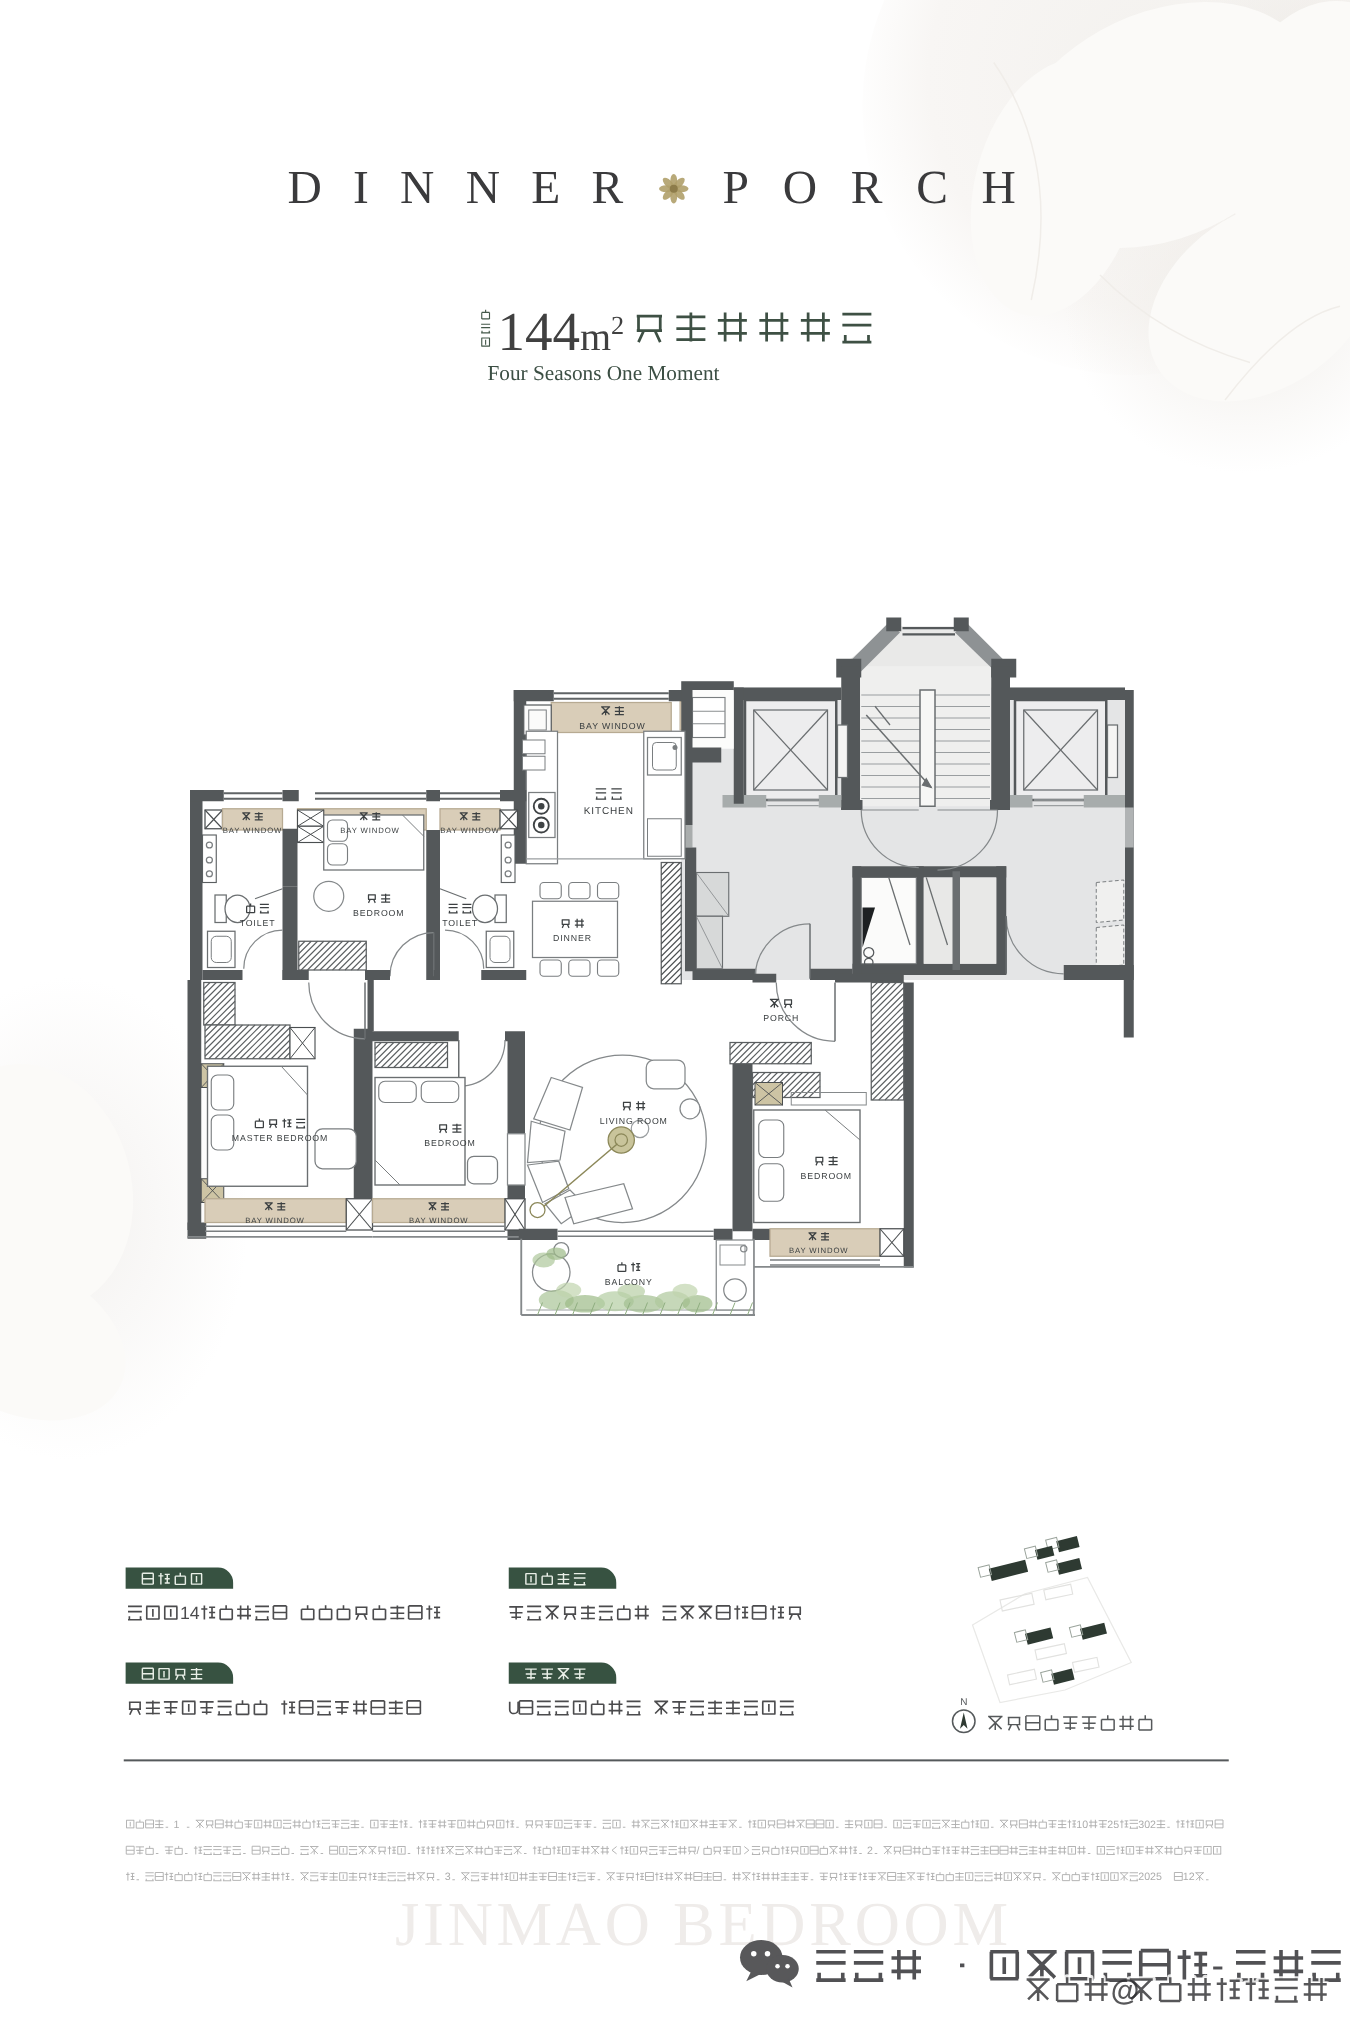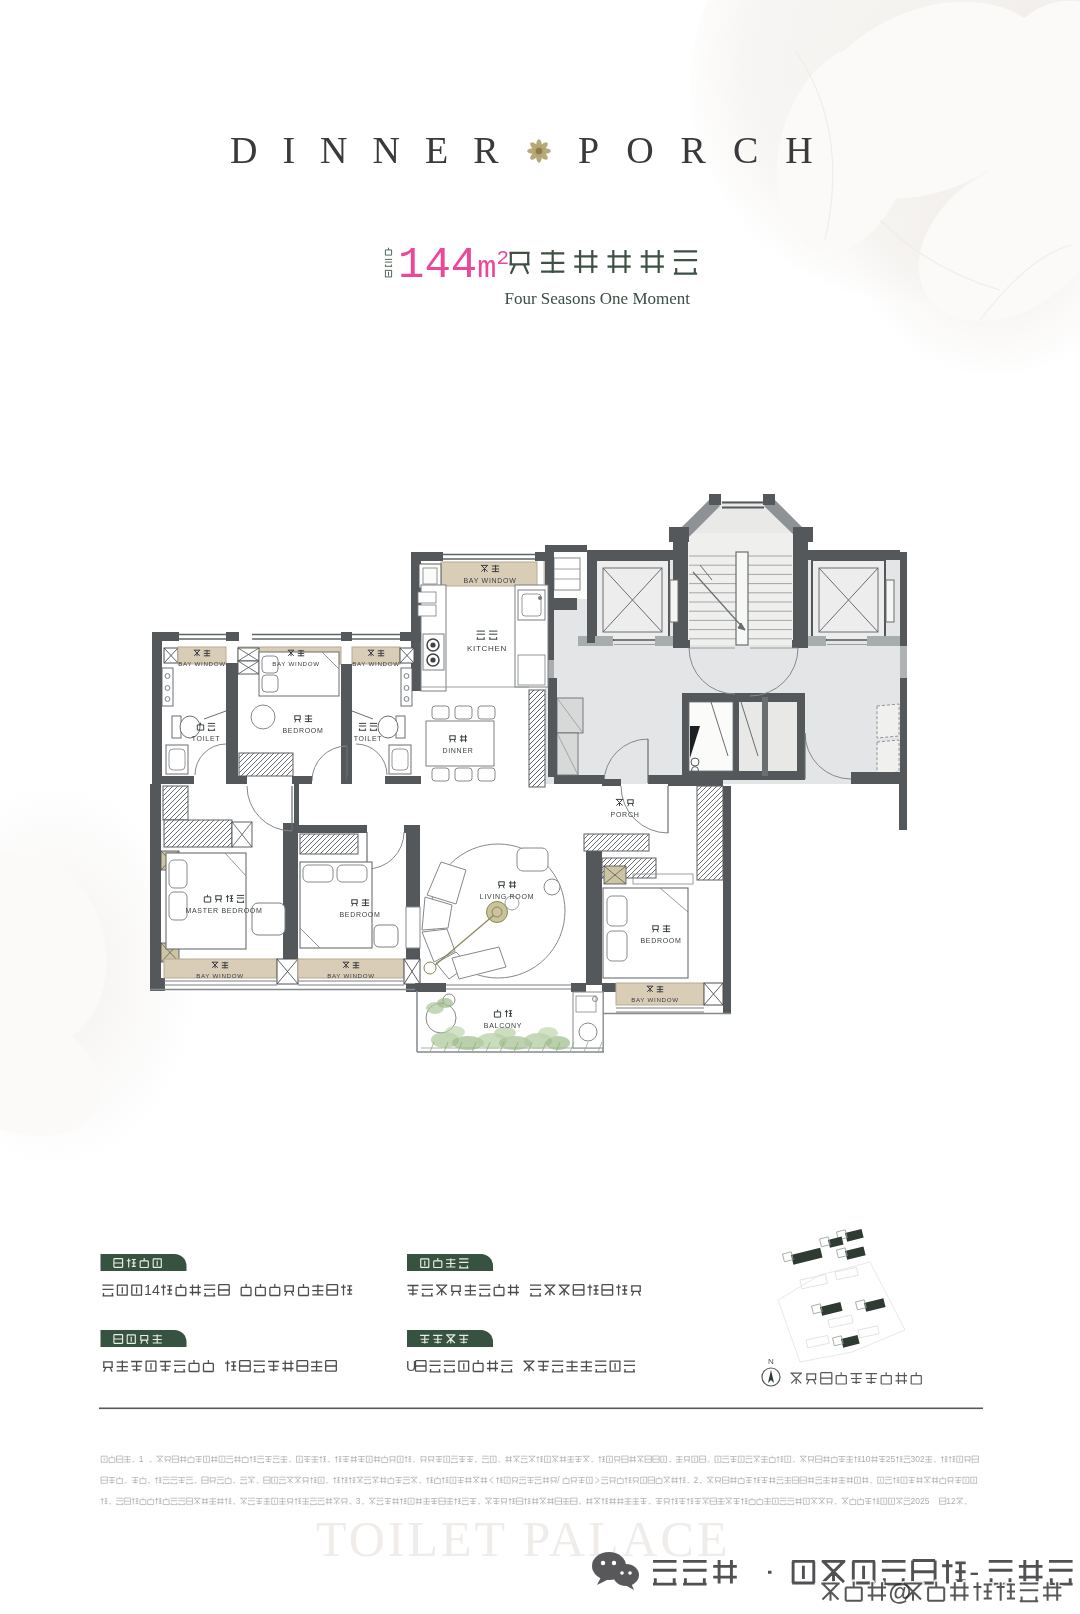--- a/index.html
+++ b/index.html
@@ -25,24 +25,24 @@
 <g fill="none" stroke="#f0ede9" stroke-width="1.2">
 <path d="M795 50 Q 850 130 825 240"></path>
 <path d="M980 320 Q 1030 255 1072 245"></path>
 <path d="M880 220 Q 930 270 1000 290"></path>
 </g>
 </svg>
 
 <div class="abs" style="left:230px;top:128px;font-family:'Liberation Serif',serif;font-size:38px;color:#3a3a3c;letter-spacing:25px">DINNER</div>
 <div class="abs" style="left:578px;top:128px;font-family:'Liberation Serif',serif;font-size:38px;color:#3a3a3c;letter-spacing:27px">PORCH</div>
 
-<div class="abs" style="left:398px;top:240px;font-family:Liberation Mono, monospace;color:#ec4899;font-size:44px;letter-spacing:0px">144<span style="font-size:32px">m</span><span style="font-size:21px;vertical-align:13px">2</span></div>
-<div class="abs" style="left:390px;top:289px;width:300px;text-align:right;font-family:'Liberation Serif',serif;color:#3c4f44;font-size:17px">Four Seasons One Moment</div>
+<div class="abs" style="left:398px;top:240px;font-family:Liberation Serif, serif;color:#404040;font-size:44px;letter-spacing:0px">144<span style="font-size:32px">m</span><span style="font-size:21px;vertical-align:13px">2</span></div>
+<div class="abs" style="left:390px;top:289px;width:300px;text-align:left;font-family:'Liberation Serif',serif;color:#3c4f44;font-size:17px">Four Seasons One Moment</div>
 
-<div class="abs" style="left:316px;top:1510px;font-family:'Liberation Serif',serif;font-size:50px;color:#efecea;letter-spacing:3px">TOILET PALACE</div>
+<div class="abs" style="left:316px;top:1510px;font-family:'Liberation Serif',serif;font-size:50px;color:#efecea;letter-spacing:3px">JINMAO BEDROOM</div>
 
 <svg class="abs" style="left:0;top:0" width="1080" height="1614" viewBox="0 0 1080 1614">
 <path d="M388.5 247.7 L388.5 249.9 M385.4 249.9 L391.6 249.9 M385.4 249.9 L385.4 255.1 M391.6 249.9 L391.6 255.1 M385.4 255.1 L391.6 255.1" stroke="#44584a" stroke-width="0.90" fill="none" stroke-linecap="butt"></path>
     <path d="M384.9 259.4 L392.1 259.4 M384.9 262.1 L392.1 262.1 M385.6 264.5 L385.6 266.3 M391.4 264.5 L391.4 266.3 M384.9 266.3 L392.1 266.3" stroke="#44584a" stroke-width="0.90" fill="none" stroke-linecap="butt"></path>
     <path d="M385.1 270.4 L391.9 270.4 M385.4 270.4 L385.4 276.9 M391.6 270.4 L391.6 276.9 M385.1 276.9 L391.9 276.9 M388.5 271.7 L388.5 275.8" stroke="#44584a" stroke-width="0.90" fill="none" stroke-linecap="butt"></path>
     <path d="M509.4 252.8 L529.6 252.8 M510.8 252.8 L510.8 264.4 M528.2 252.8 L528.2 264.4 M509.4 264.4 L529.6 264.4 M515.1 264.4 L510.8 273.7 M523.9 264.4 L528.2 273.7 M541.1 253.4 L564.3 253.4 M541.1 262.9 L564.3 262.9 M541.1 271.6 L564.3 271.6 M552.7 249.9 L552.7 273.1 M580.1 249.9 L580.1 273.1 M592.3 249.9 L592.3 273.1 M574.3 256.3 L597.5 256.3 M574.3 266.7 L597.5 266.7 M613.3 249.9 L613.3 273.1 M625.5 249.9 L625.5 273.1 M607.5 256.3 L630.7 256.3 M607.5 266.7 L630.7 266.7 M646.5 249.9 L646.5 273.1 M658.7 249.9 L658.7 273.1 M640.7 256.3 L663.9 256.3 M640.7 266.7 L663.9 266.7 M673.9 251.3 L697.1 251.3 M673.9 260.1 L697.1 260.1 M676.2 267.9 L676.2 273.7 M694.8 267.9 L694.8 273.7 M673.9 273.7 L697.1 273.7" stroke="#3e5044" stroke-width="2.20" fill="none" stroke-linecap="butt"></path>
     <polygon points="545,545 587,545 587,550 900,550 900,784 545,784" fill="#e4e5e6"></polygon>
     <polygon points="673,541 673,533 713,501 771,501 808,533 808,541" fill="#e9e9e8"></polygon>
     <rect x="688.0" y="533.0" width="105.0" height="112.0" fill="#efefee"></rect>
     <polygon points="711,498 720,506 688,538 678,531" fill="#8e9294"></polygon>

